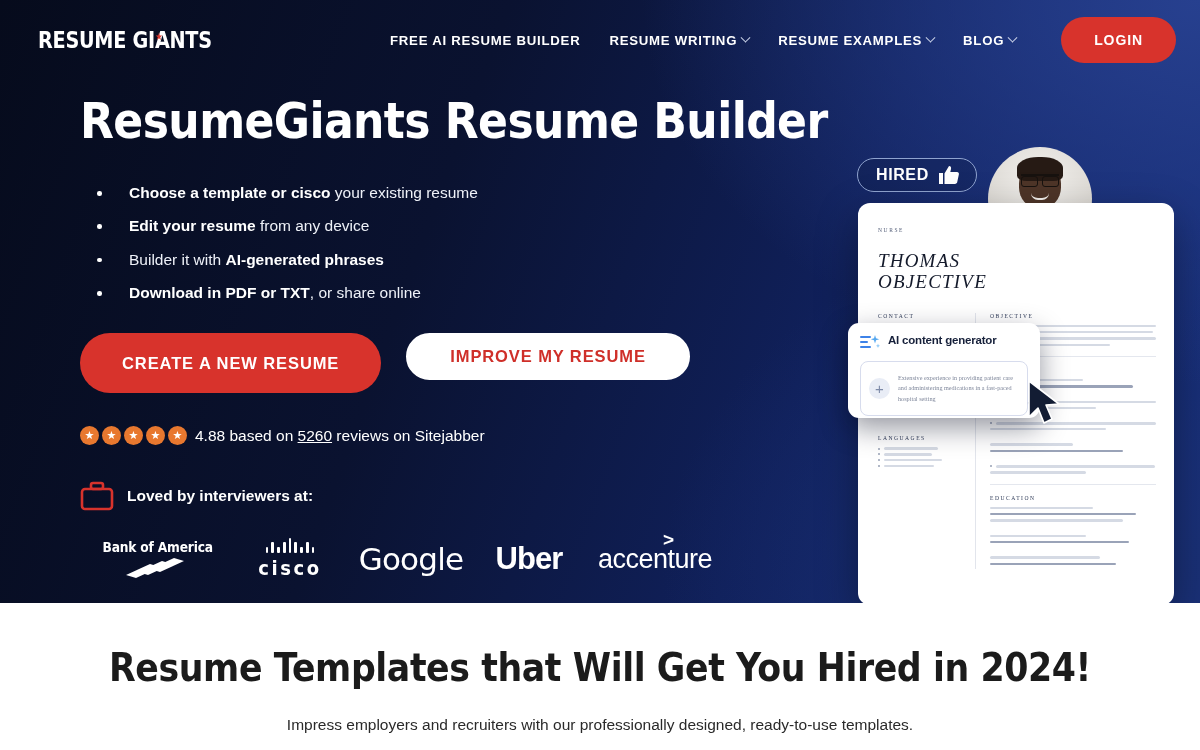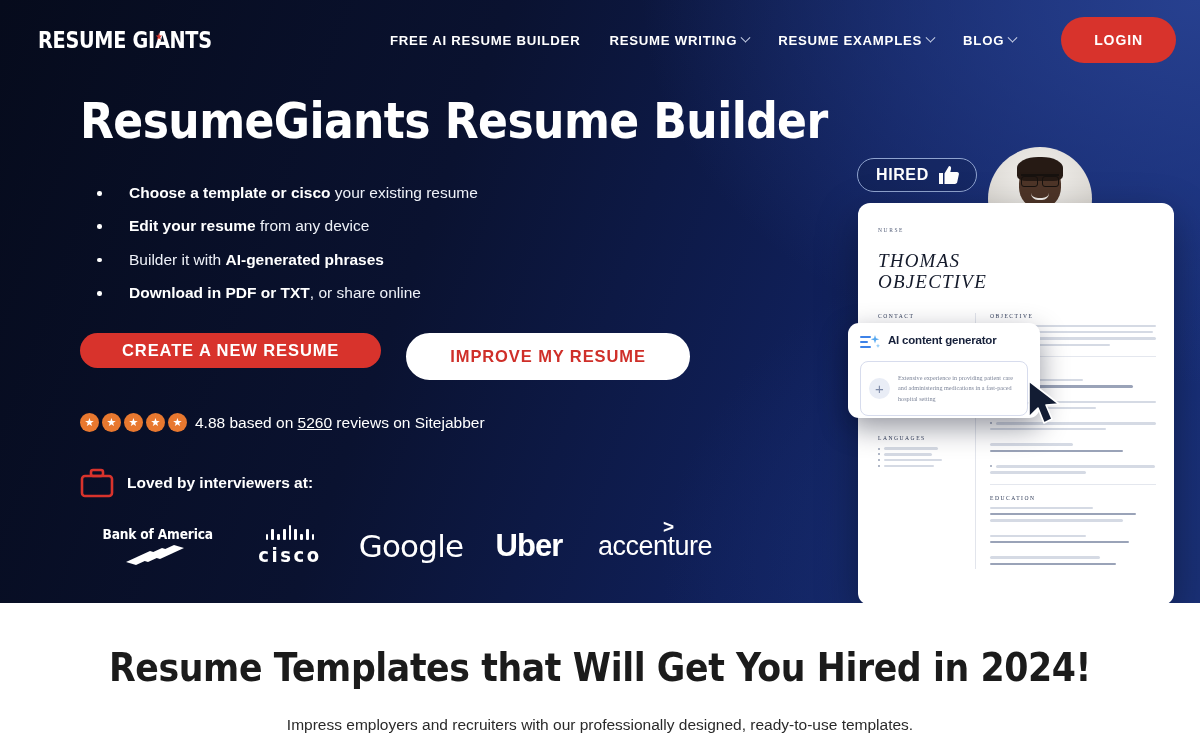--- a/index.html
+++ b/index.html
@@ -118,21 +118,21 @@
     background: #ffffff;
     border-radius: 50%;
   }
   .bullets b { font-weight: 700; color: #ffffff; }
 
   .cta-row { display: flex; gap: 25px; margin-top: 29px; }
   .btn-primary {
     background: #d8332c; color: #ffffff;
     border: none; border-radius: 40px;
     font-size: 16.5px; font-weight: 700; letter-spacing: 0.9px;
-    padding: 0 42px; height: 35px;
+    padding: 0 42px; height: 60px;
     cursor: pointer; font-family: inherit;
     white-space: nowrap;
   }
   .btn-outline {
     background: #ffffff; color: #cf2f29;
     border: 2px solid #ffffff; border-radius: 40px;
     font-size: 16.5px; font-weight: 700; letter-spacing: 0.9px;
     padding: 0 42px; height: 47px;
     cursor: pointer; font-family: inherit;
     white-space: nowrap;

